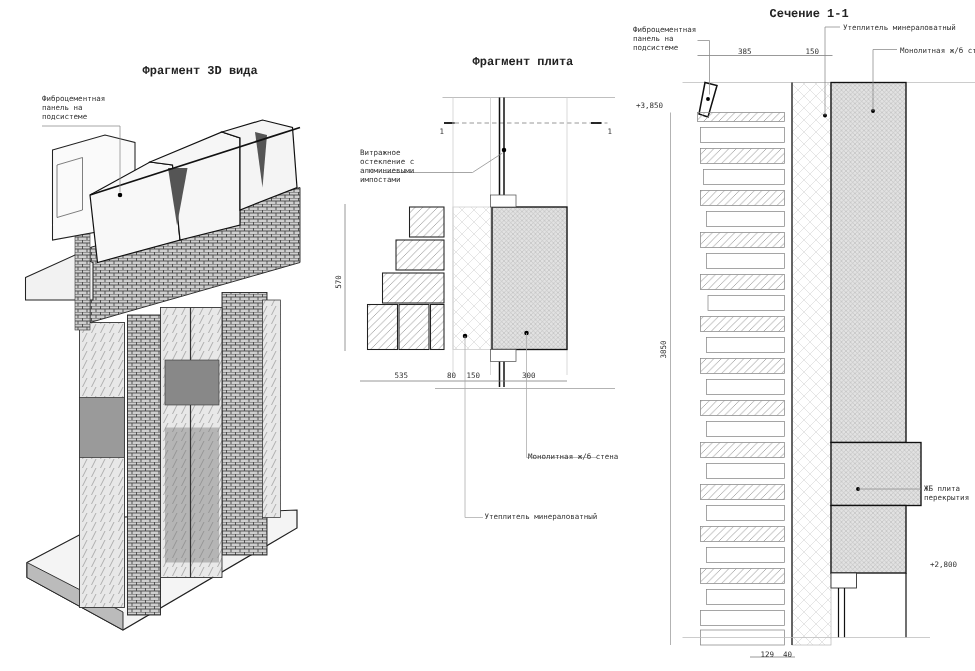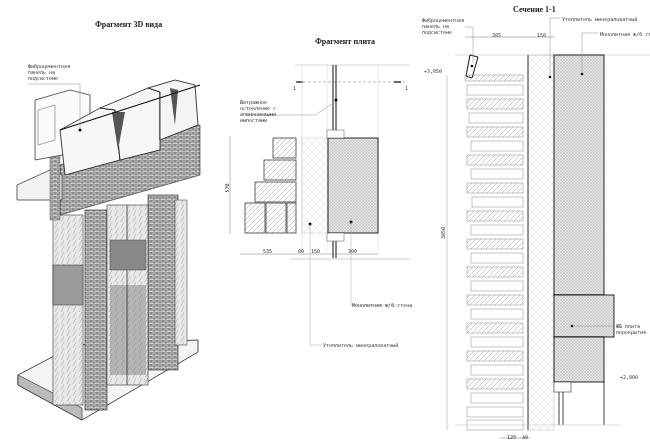--- a/index.html
+++ b/index.html
@@ -1,17 +1,17 @@
 <!DOCTYPE html>
 <html><head>
 <meta charset="utf-8">
 <style>
   html, body { margin:0; padding:0; background:#ffffff; }
   body { width:650px; height:447px; position:relative; overflow:hidden; font-family:"DejaVu Sans Mono", monospace; color:#222; }
-  .title { position:absolute; font-family:Liberation Serif, serif; font-size:8px; font-weight:bold; color:#222; white-space:nowrap; }
+  .title { position:absolute; font-family:Liberation Mono, monospace; font-size:8px; font-weight:bold; color:#222; white-space:nowrap; }
   .note { position:absolute; font-family:"DejaVu Sans Mono", monospace; font-size:5px; line-height:6px; color:#333; white-space:pre; }
   .dim { position:absolute; font-family:"DejaVu Sans Mono", monospace; font-size:5px; color:#333; white-space:nowrap; }
   svg { position:absolute; left:0; top:0; }
 </style>
 </head>
 <body>
 
 <svg width="650" height="447" viewBox="0 0 650 447">
   <defs>
     <pattern id="brick" width="6" height="4" patternUnits="userSpaceOnUse">
@@ -160,21 +160,21 @@
     <circle cx="582" cy="74" r="1.3" fill="#000"></circle>
     <circle cx="572" cy="326" r="1.3" fill="#000"></circle>
     <polyline points="550,77 550,18 560,18" fill="none" stroke="#888" stroke-width="0.5"></polyline>
     <polyline points="582,74 582,33 598,33" fill="none" stroke="#888" stroke-width="0.5"></polyline>
     <line x1="572" y1="326" x2="614" y2="326" stroke="#888" stroke-width="0.5"></line>
     <line x1="447" y1="75" x2="447" y2="430" stroke="#999" stroke-width="0.5"></line>
     <line x1="500" y1="438" x2="530" y2="438" stroke="#777" stroke-width="0.5"></line>
   </g>
 </svg>
 
-<div class="title" style="left:95px; top:20px;">Фрагмент 3D вида</div>
+<div class="title" style="left:95px; top:43px;">Фрагмент 3D вида</div>
 <div class="title" style="left:315px; top:37px;">Фрагмент плита</div>
 <div class="title" style="left:513px; top:5px;">Сечение 1-1</div>
 
 <div class="note" style="left:28px; top:63px;">Фиброцементная
 панель на
 подсистеме</div>
 
 <div class="note" style="left:240px; top:99px;">Витражное
 остекление с
 алюминиевыми

